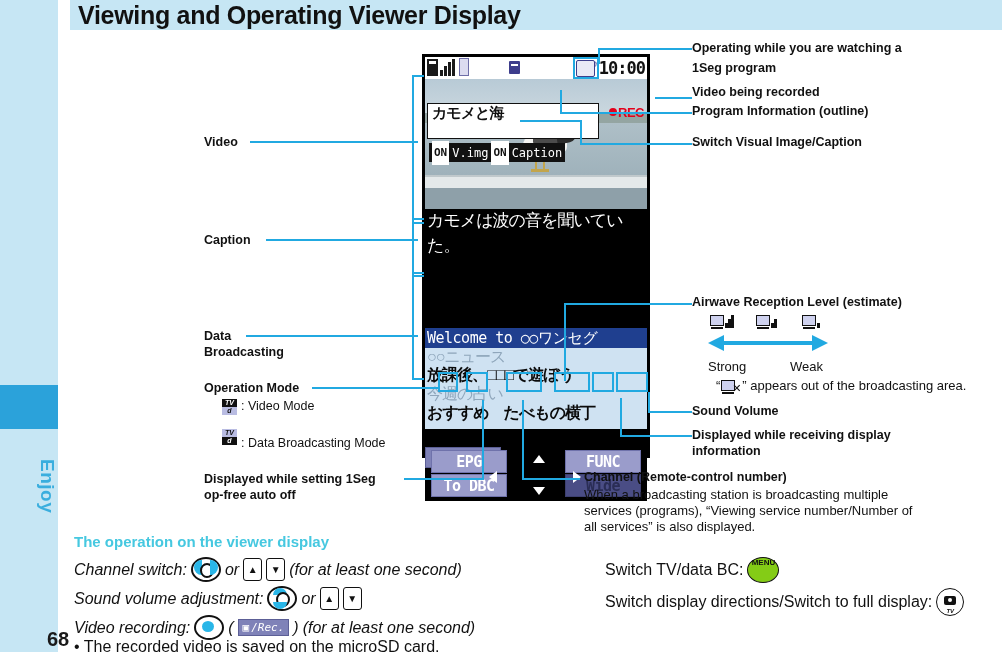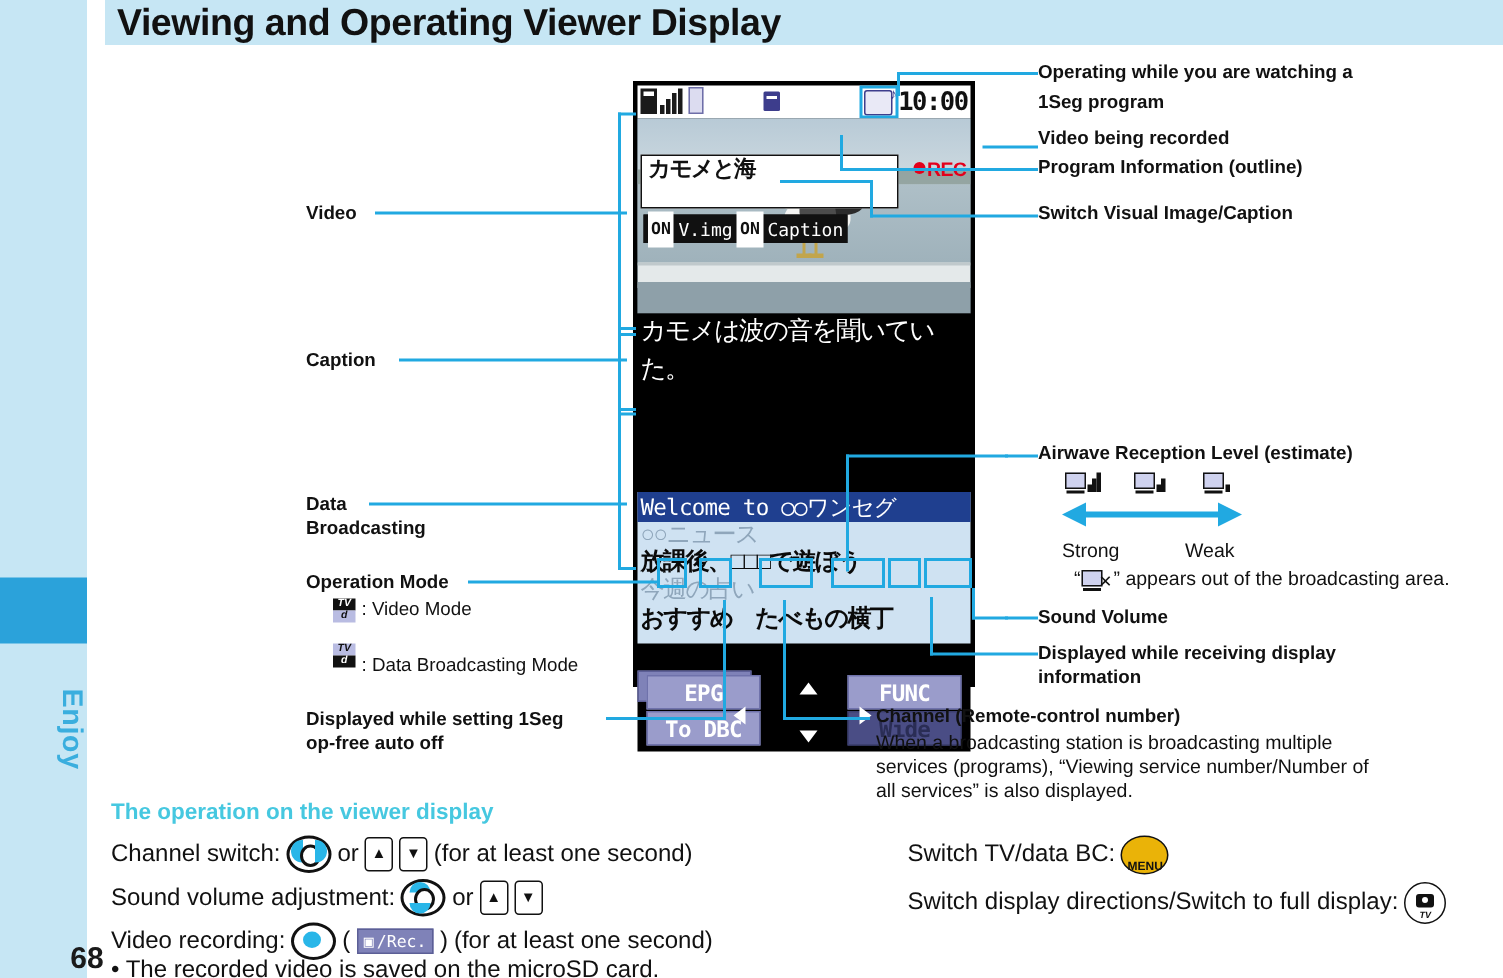--- a/index.html
+++ b/index.html
@@ -143,37 +143,37 @@
   
   .ann{position:absolute;font-size:12.5px;font-weight:bold;color:#111;line-height:16px;}
   .ann-reg{font-weight:normal;}
   .lead{position:absolute;background:#21a9e1;}
   .lh{height:2px;}.lv{width:2px;}
   .brk{position:absolute;border:2px solid #21a9e1;border-right:none;}
   .hl-box{position:absolute;border:2px solid #21a9e1;box-sizing:border-box;}
 
   
   #ops-title{position:absolute;left:74px;top:533px;font-size:15px;font-weight:bold;color:#46c8e0;}
-  .opline{position:absolute;left:74px;font-size:16px;color:#111;display:flex;align-items:center;gap:4px;white-space:nowrap;}
+  .opline{position:absolute;left:74px;font-size:16px;color:#111;display:flex;align-items:center;gap:4px;white-space:nowrap;font-style:italic;}
   .opline-r{position:absolute;left:605px;font-size:16px;color:#111;display:flex;align-items:center;gap:4px;white-space:nowrap;}
   .keybtn{display:inline-flex;align-items:center;justify-content:center;}
   .k-round{width:26px;height:21px;border:2px solid #111;border-radius:50%;position:relative;background:#fff;}
   .k-lr:before{content:"";position:absolute;left:1px;top:1px;width:8px;height:15px;background:#29b6e8;border-radius:8px 0 0 8px;}
   .k-lr:after{content:"";position:absolute;right:1px;top:1px;width:8px;height:15px;background:#29b6e8;border-radius:0 8px 8px 0;}
   .k-ud:before{content:"";position:absolute;left:4px;top:0px;width:14px;height:7px;background:#29b6e8;border-radius:8px 8px 0 0;}
   .k-ud:after{content:"";position:absolute;left:4px;bottom:0px;width:14px;height:7px;background:#29b6e8;border-radius:0 0 8px 8px;}
   .k-hole{position:absolute;left:7px;top:4px;width:10px;height:11px;border:2px solid #111;border-radius:50%;background:#fff;}
   .k-center{width:26px;height:21px;border:2px solid #111;border-radius:50%;position:relative;background:#fff;}
   .k-center:after{content:"";position:absolute;left:6px;top:4px;width:12px;height:11px;border-radius:50%;background:#29b6e8;}
   .k-sq{width:17px;height:21px;border:1.5px solid #111;border-radius:3px;display:inline-flex;
     align-items:center;justify-content:center;font-size:10px;background:#fff;}
   .k-pill{display:inline-flex;align-items:center;gap:2px;background:#7f82b8;border:1px solid #5c5f96;
     color:#fff;font-size:11px;padding:1px 4px;font-family:"DejaVu Sans Mono",monospace;}
   .k-menu{width:30px;height:24px;border:1.5px solid #111;border-radius:50%;display:inline-flex;
-    align-items:flex-end;justify-content:center;font-size:8px;font-weight:bold;background:#eab308;}
+    align-items:flex-start;justify-content:center;font-size:8px;font-weight:bold;background:#84cc16;}
   .k-tv{width:26px;height:26px;border:1.5px solid #111;border-radius:50%;position:relative;background:#fff;
     display:inline-flex;align-items:center;justify-content:center;}
   .k-tv-cam{width:12px;height:9px;background:#111;border-radius:2px;position:relative;margin-bottom:3px;}
   .k-tv-cam:after{content:"";position:absolute;left:4px;top:2px;width:4px;height:4px;border-radius:50%;background:#fff;}
   .k-tv-lbl{position:absolute;bottom:1px;left:0;width:100%;text-align:center;font-size:6px;font-weight:bold;}
   #note-line{position:absolute;left:74px;top:638px;font-size:16px;color:#111;}
 
   
   .lg-mon{position:relative;display:inline-block;width:20px;height:16px;vertical-align:middle;}
   .lg-screen{position:absolute;left:0;top:2px;width:14px;height:11px;background:#cfd2ef;border:1.5px solid #111;box-sizing:border-box;}

